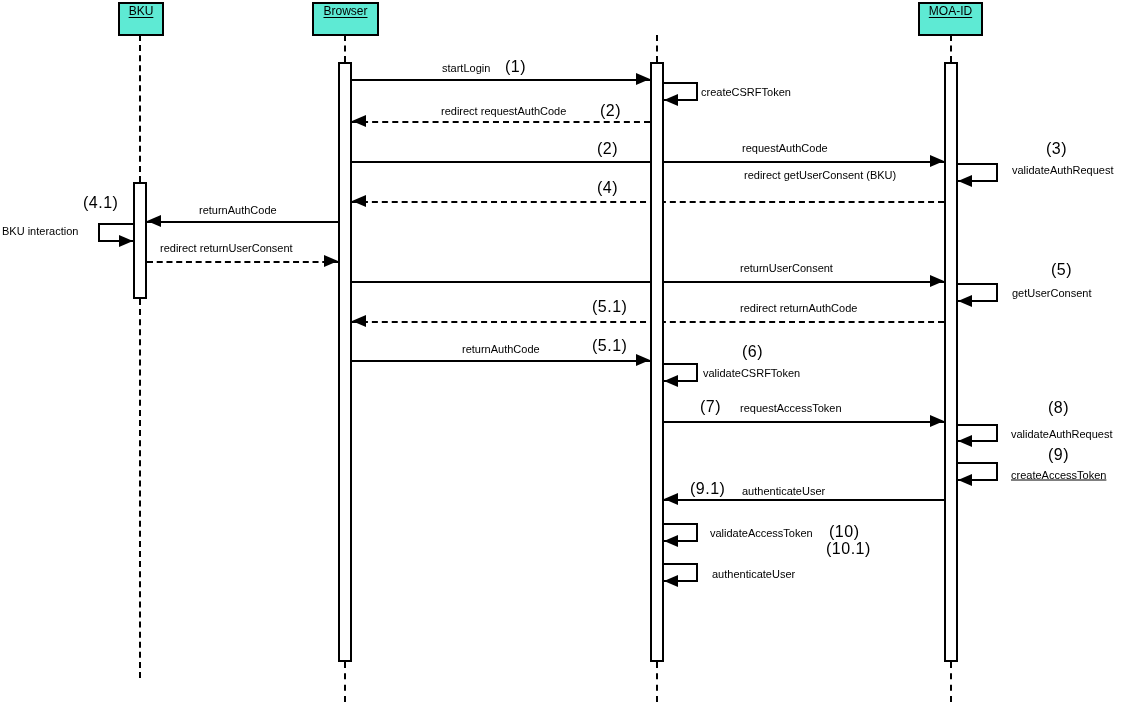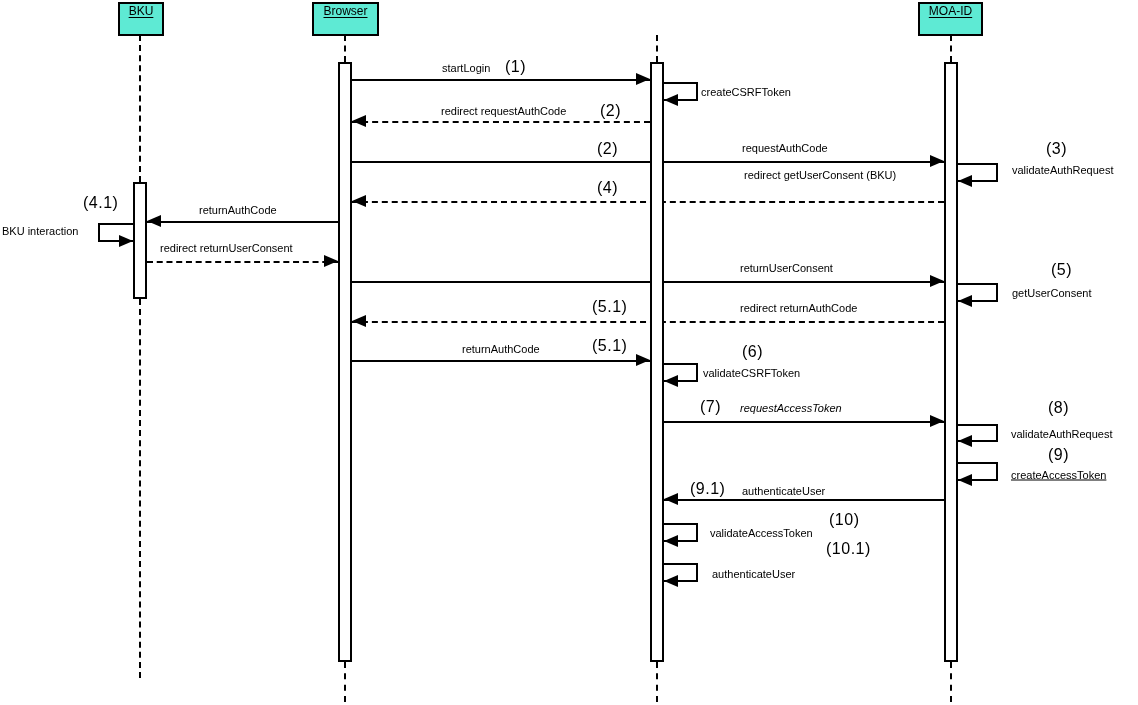--- a/index.html
+++ b/index.html
@@ -110,25 +110,25 @@
     <div class="mlabel" style="left: 160px; top: 248px;">redirect returnUserConsent</div>
     <div class="mlabel" style="left: 740px; top: 268px;">returnUserConsent</div>
     <div class="mlabel" style="left: 1012px; top: 293px;">getUserConsent</div>
     <div class="mnumber" style="left: 1051px; top: 270px;">(5)</div>
     <div class="mlabel" style="left: 740px; top: 308px;">redirect returnAuthCode</div>
     <div class="mnumber" style="left: 592px; top: 307px;">(5.1)</div>
     <div class="mlabel" style="left: 462px; top: 349px;">returnAuthCode</div>
     <div class="mnumber" style="left: 592px; top: 346px;">(5.1)</div>
     <div class="mlabel" style="left: 703px; top: 373px;">validateCSRFToken</div>
     <div class="mnumber" style="left: 742px; top: 352px;">(6)</div>
-    <div class="mlabel" style="left: 740px; top: 408px; font-style: italic;">requestAccessToken</div>
+    <div class="mlabel" style="left: 740px; top: 408px;">requestAccessToken</div>
     <div class="mnumber" style="left: 700px; top: 407px;">(7)</div>
     <div class="mlabel" style="left: 1011px; top: 434px;">validateAuthRequest</div>
     <div class="mnumber" style="left: 1048px; top: 408px;">(8)</div>
     <div class="mlabel" style="left: 1011px; top: 475px; text-decoration: underline;">createAccessToken</div>
     <div class="mnumber" style="left: 1048px; top: 455px;">(9)</div>
     <div class="mlabel" style="left: 742px; top: 491px;">authenticateUser</div>
     <div class="mnumber" style="left: 690px; top: 489px;">(9.1)</div>
     <div class="mlabel" style="left: 710px; top: 533px;">validateAccessToken</div>
-    <div class="mnumber" style="left: 829px; top: 520px;">(10)</div>
+    <div class="mnumber" style="left: 829px; top: 532px;">(10)</div>
     <div class="mlabel" style="left: 712px; top: 574px;">authenticateUser</div>
     <div class="mnumber" style="left: 826px; top: 549px;">(10.1)</div>
   </div>
 
 </body></html>

